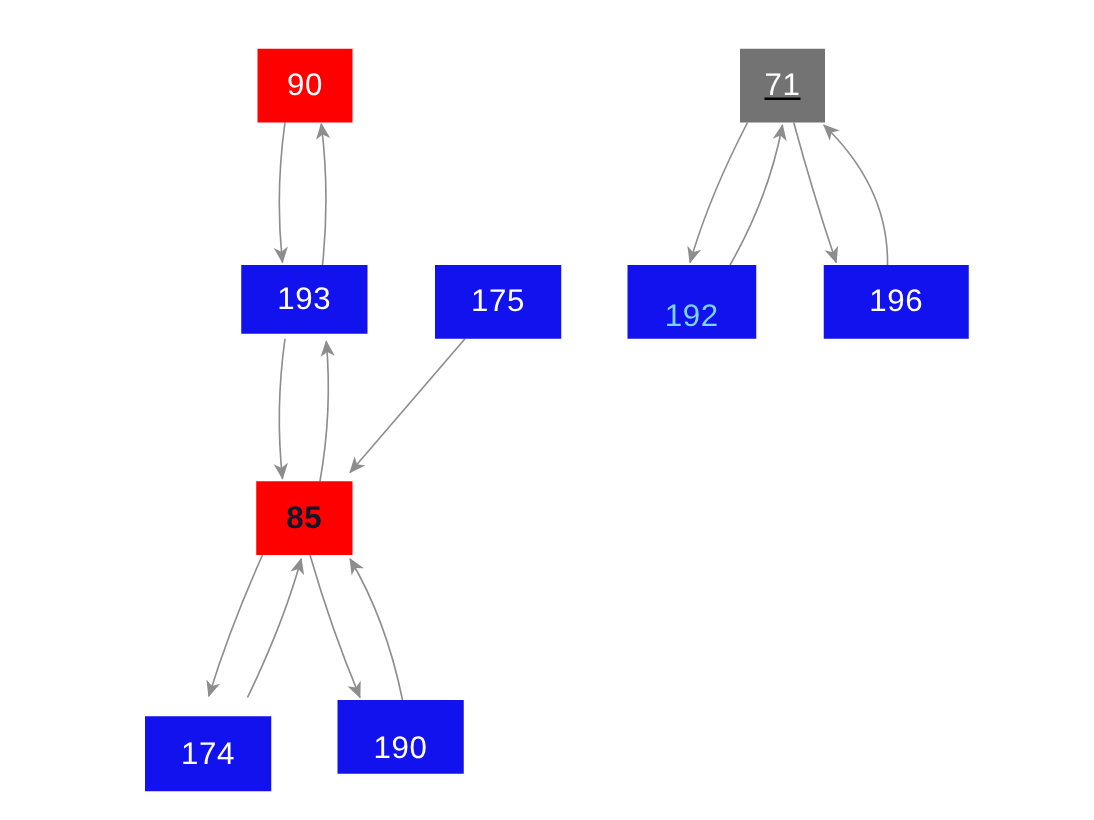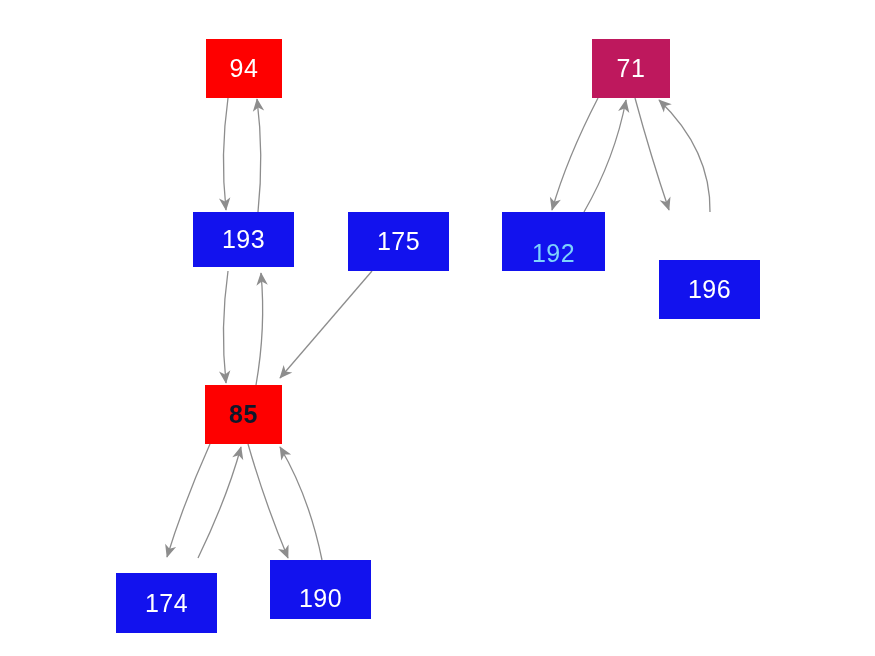--- a/index.html
+++ b/index.html
@@ -62,35 +62,35 @@
         <path class="edge" d="M 248 444 Q 265 503 288 558" stroke="#8d8d8d" marker-end="url(#arrowhead)"></path>
         <path class="edge" d="M 322 560 Q 309 496 280 447" stroke="#8d8d8d" marker-end="url(#arrowhead)"></path>
         <path class="edge" d="M 598 98 Q 567 158 552 210" stroke="#8d8d8d" marker-end="url(#arrowhead)"></path>
         <path class="edge" d="M 584 212 Q 615 158 626 100" stroke="#8d8d8d" marker-end="url(#arrowhead)"></path>
         <path class="edge" d="M 635 98 Q 651 157 669 210" stroke="#8d8d8d" marker-end="url(#arrowhead)"></path>
         <path class="edge" d="M 710 212 Q 711 150 659 100" stroke="#8d8d8d" marker-end="url(#arrowhead)"></path>
       </g>
   </svg>
   <div id="node-layer">
       <div class="node" style="left: 206px; top: 39px; width: 76px; height: 59px; background: rgb(254, 0, 0);">
-        <span class="label" style="color: rgb(255, 255, 255);">94</span>
+        <span class="label" style="color: rgb(255, 255, 255);">90</span>
       </div>
-      <div class="node" style="left: 592px; top: 39px; width: 78px; height: 59px; background: #be185d;">
+      <div class="node" style="left: 592px; top: 39px; width: 68px; height: 59px; background: #737373; text-decoration: underline;">
         <span class="label" style="color: rgb(255, 255, 255);">71</span>
       </div>
       <div class="node" style="left: 193px; top: 212px; width: 101px; height: 55px; background: rgb(18, 18, 238);">
         <span class="label" style="color: rgb(255, 255, 255);">193</span>
       </div>
       <div class="node" style="left: 348px; top: 212px; width: 101px; height: 59px; background: rgb(18, 18, 238);">
         <span class="label" style="color: rgb(255, 255, 255);">175</span>
       </div>
       <div class="node" style="left: 502px; top: 212px; width: 103px; height: 59px; background: rgb(18, 18, 238);">
         <span class="label" style="color: #7dd3fc; margin-top: 24px;">192</span>
       </div>
-      <div class="node" style="left: 659px; top: 212px; width: 101px; height: 59px; background: rgb(18, 18, 238); margin-top: 48px;">
+      <div class="node" style="left: 659px; top: 212px; width: 116px; height: 59px; background: rgb(18, 18, 238);">
         <span class="label" style="color: rgb(255, 255, 255);">196</span>
       </div>
       <div class="node" style="left: 205px; top: 385px; width: 77px; height: 59px; background: rgb(254, 0, 0);">
         <span class="label" style="color: #0f172a; font-weight: bold;">85</span>
       </div>
       <div class="node" style="left: 116px; top: 573px; width: 101px; height: 60px; background: rgb(18, 18, 238);">
         <span class="label" style="color: rgb(255, 255, 255);">174</span>
       </div>
       <div class="node" style="left: 270px; top: 560px; width: 101px; height: 59px; background: rgb(18, 18, 238);">
         <span class="label" style="color: rgb(255, 255, 255); margin-top: 18px;">190</span>

